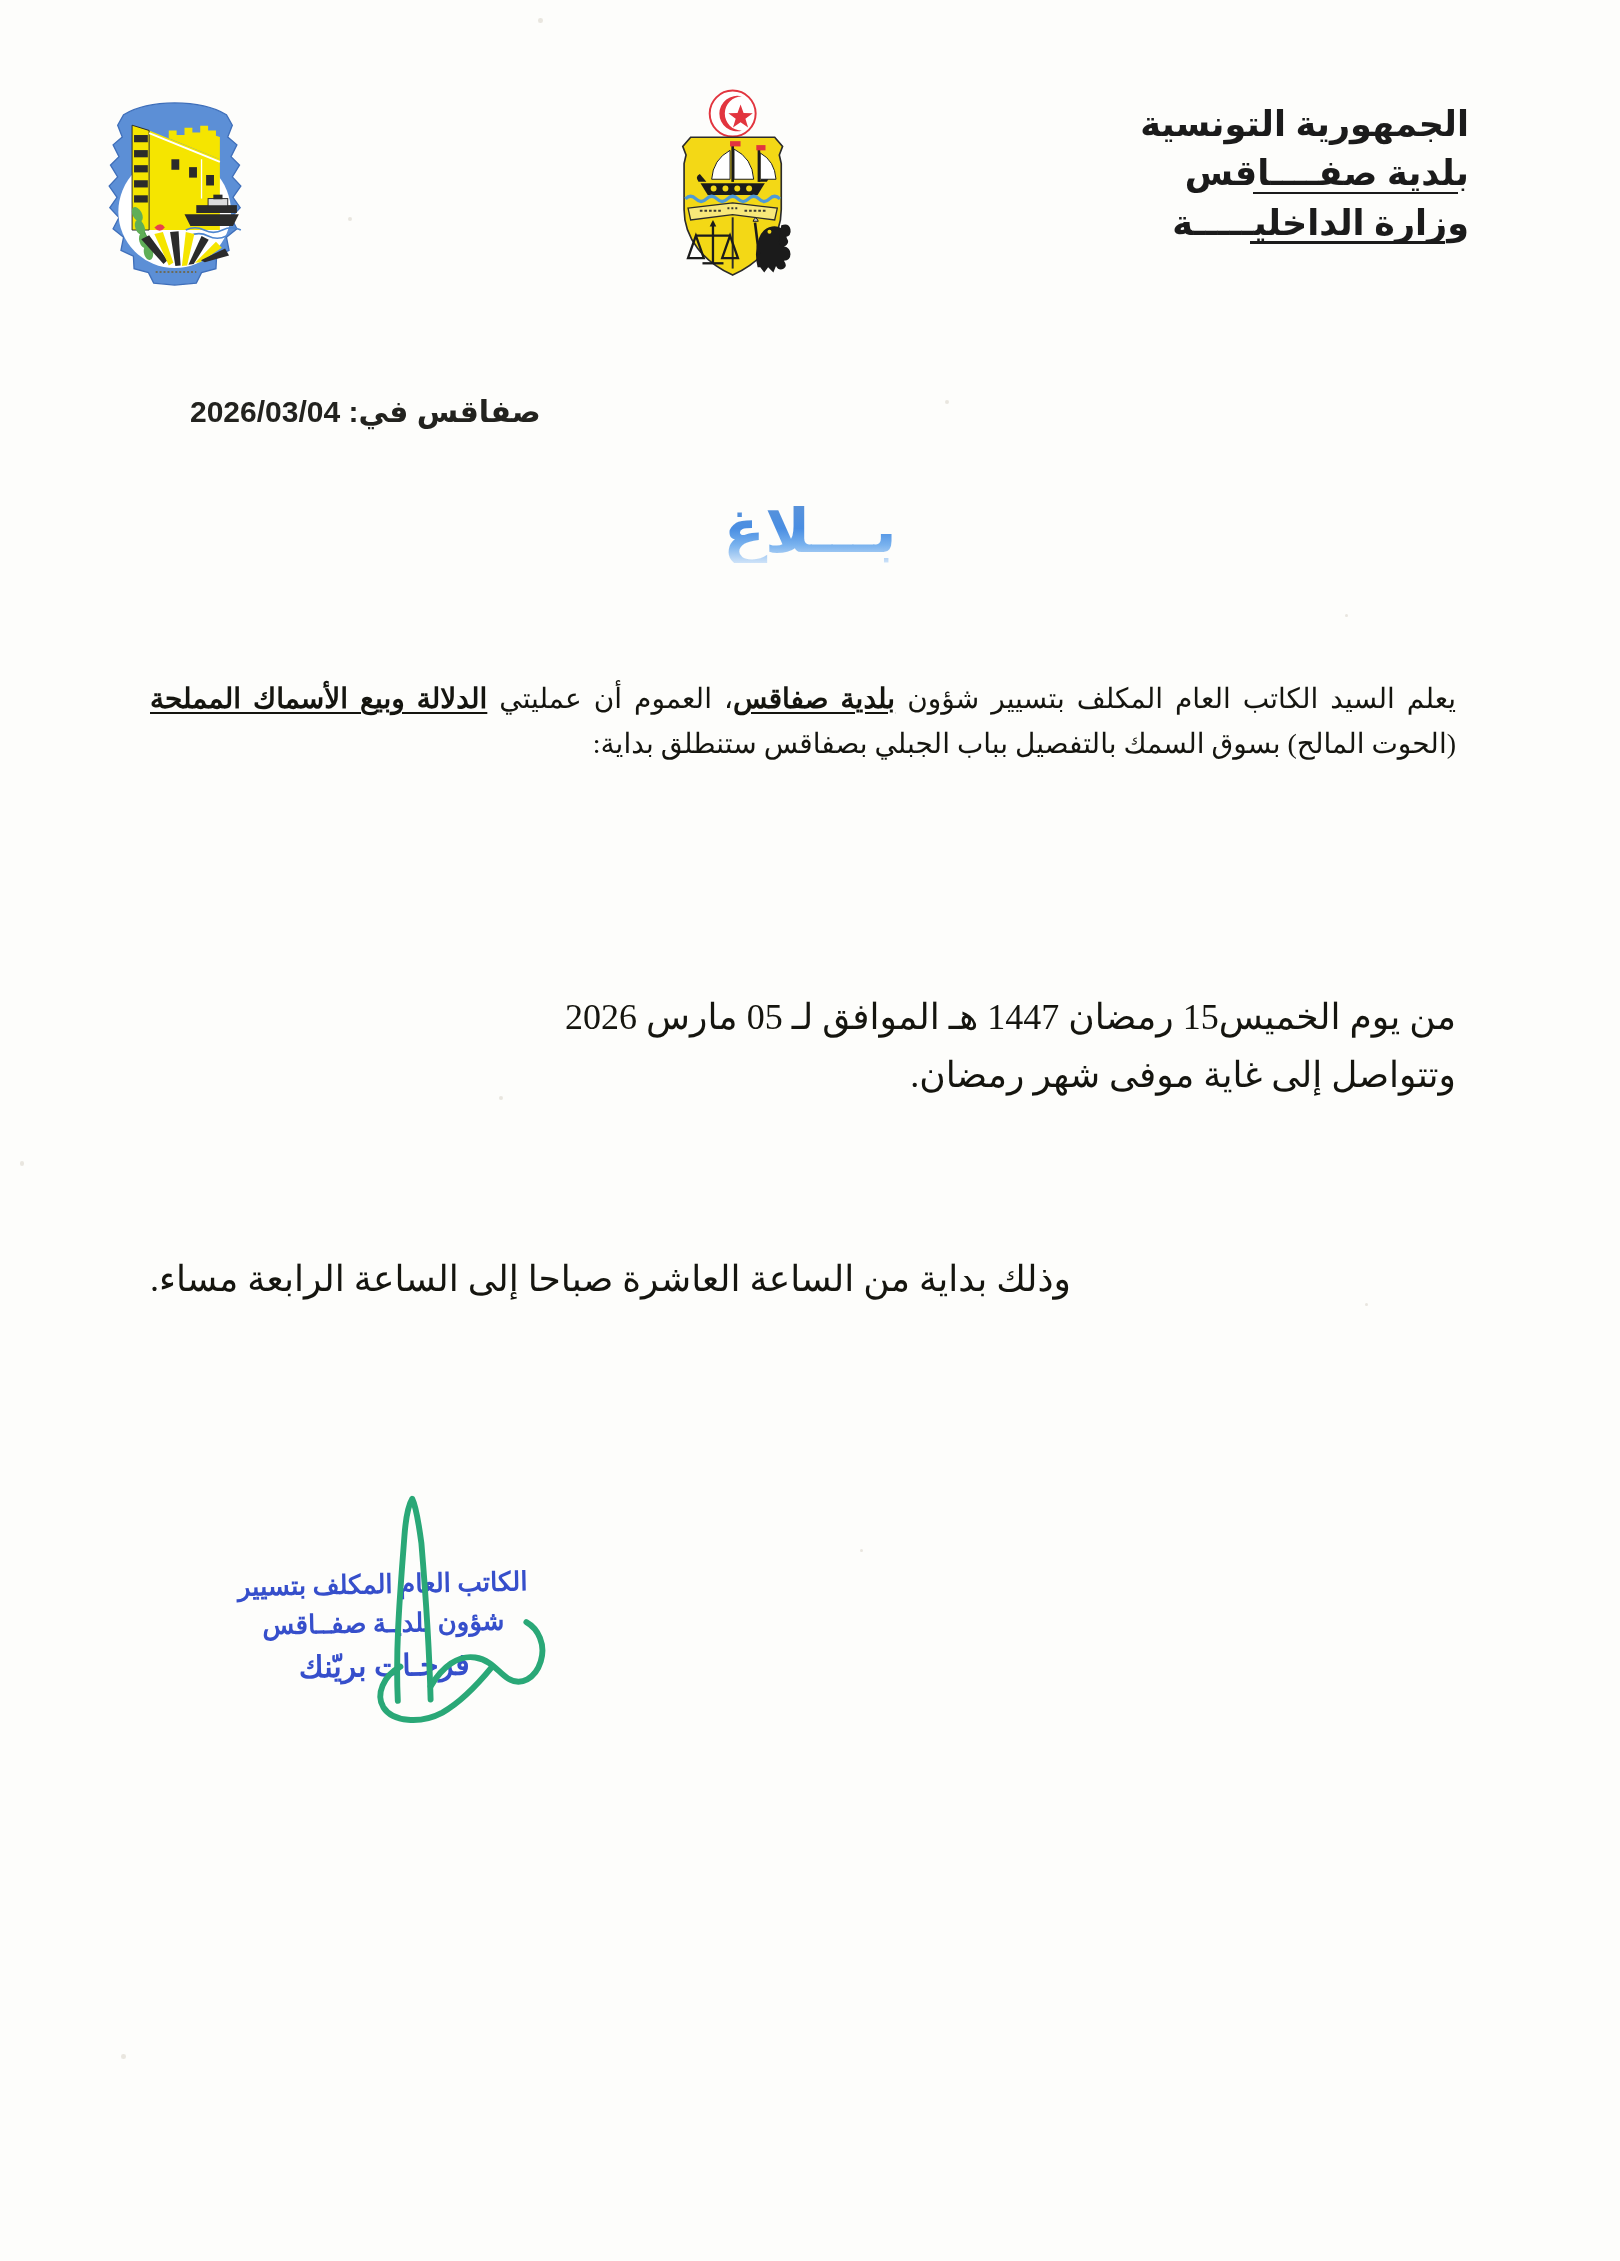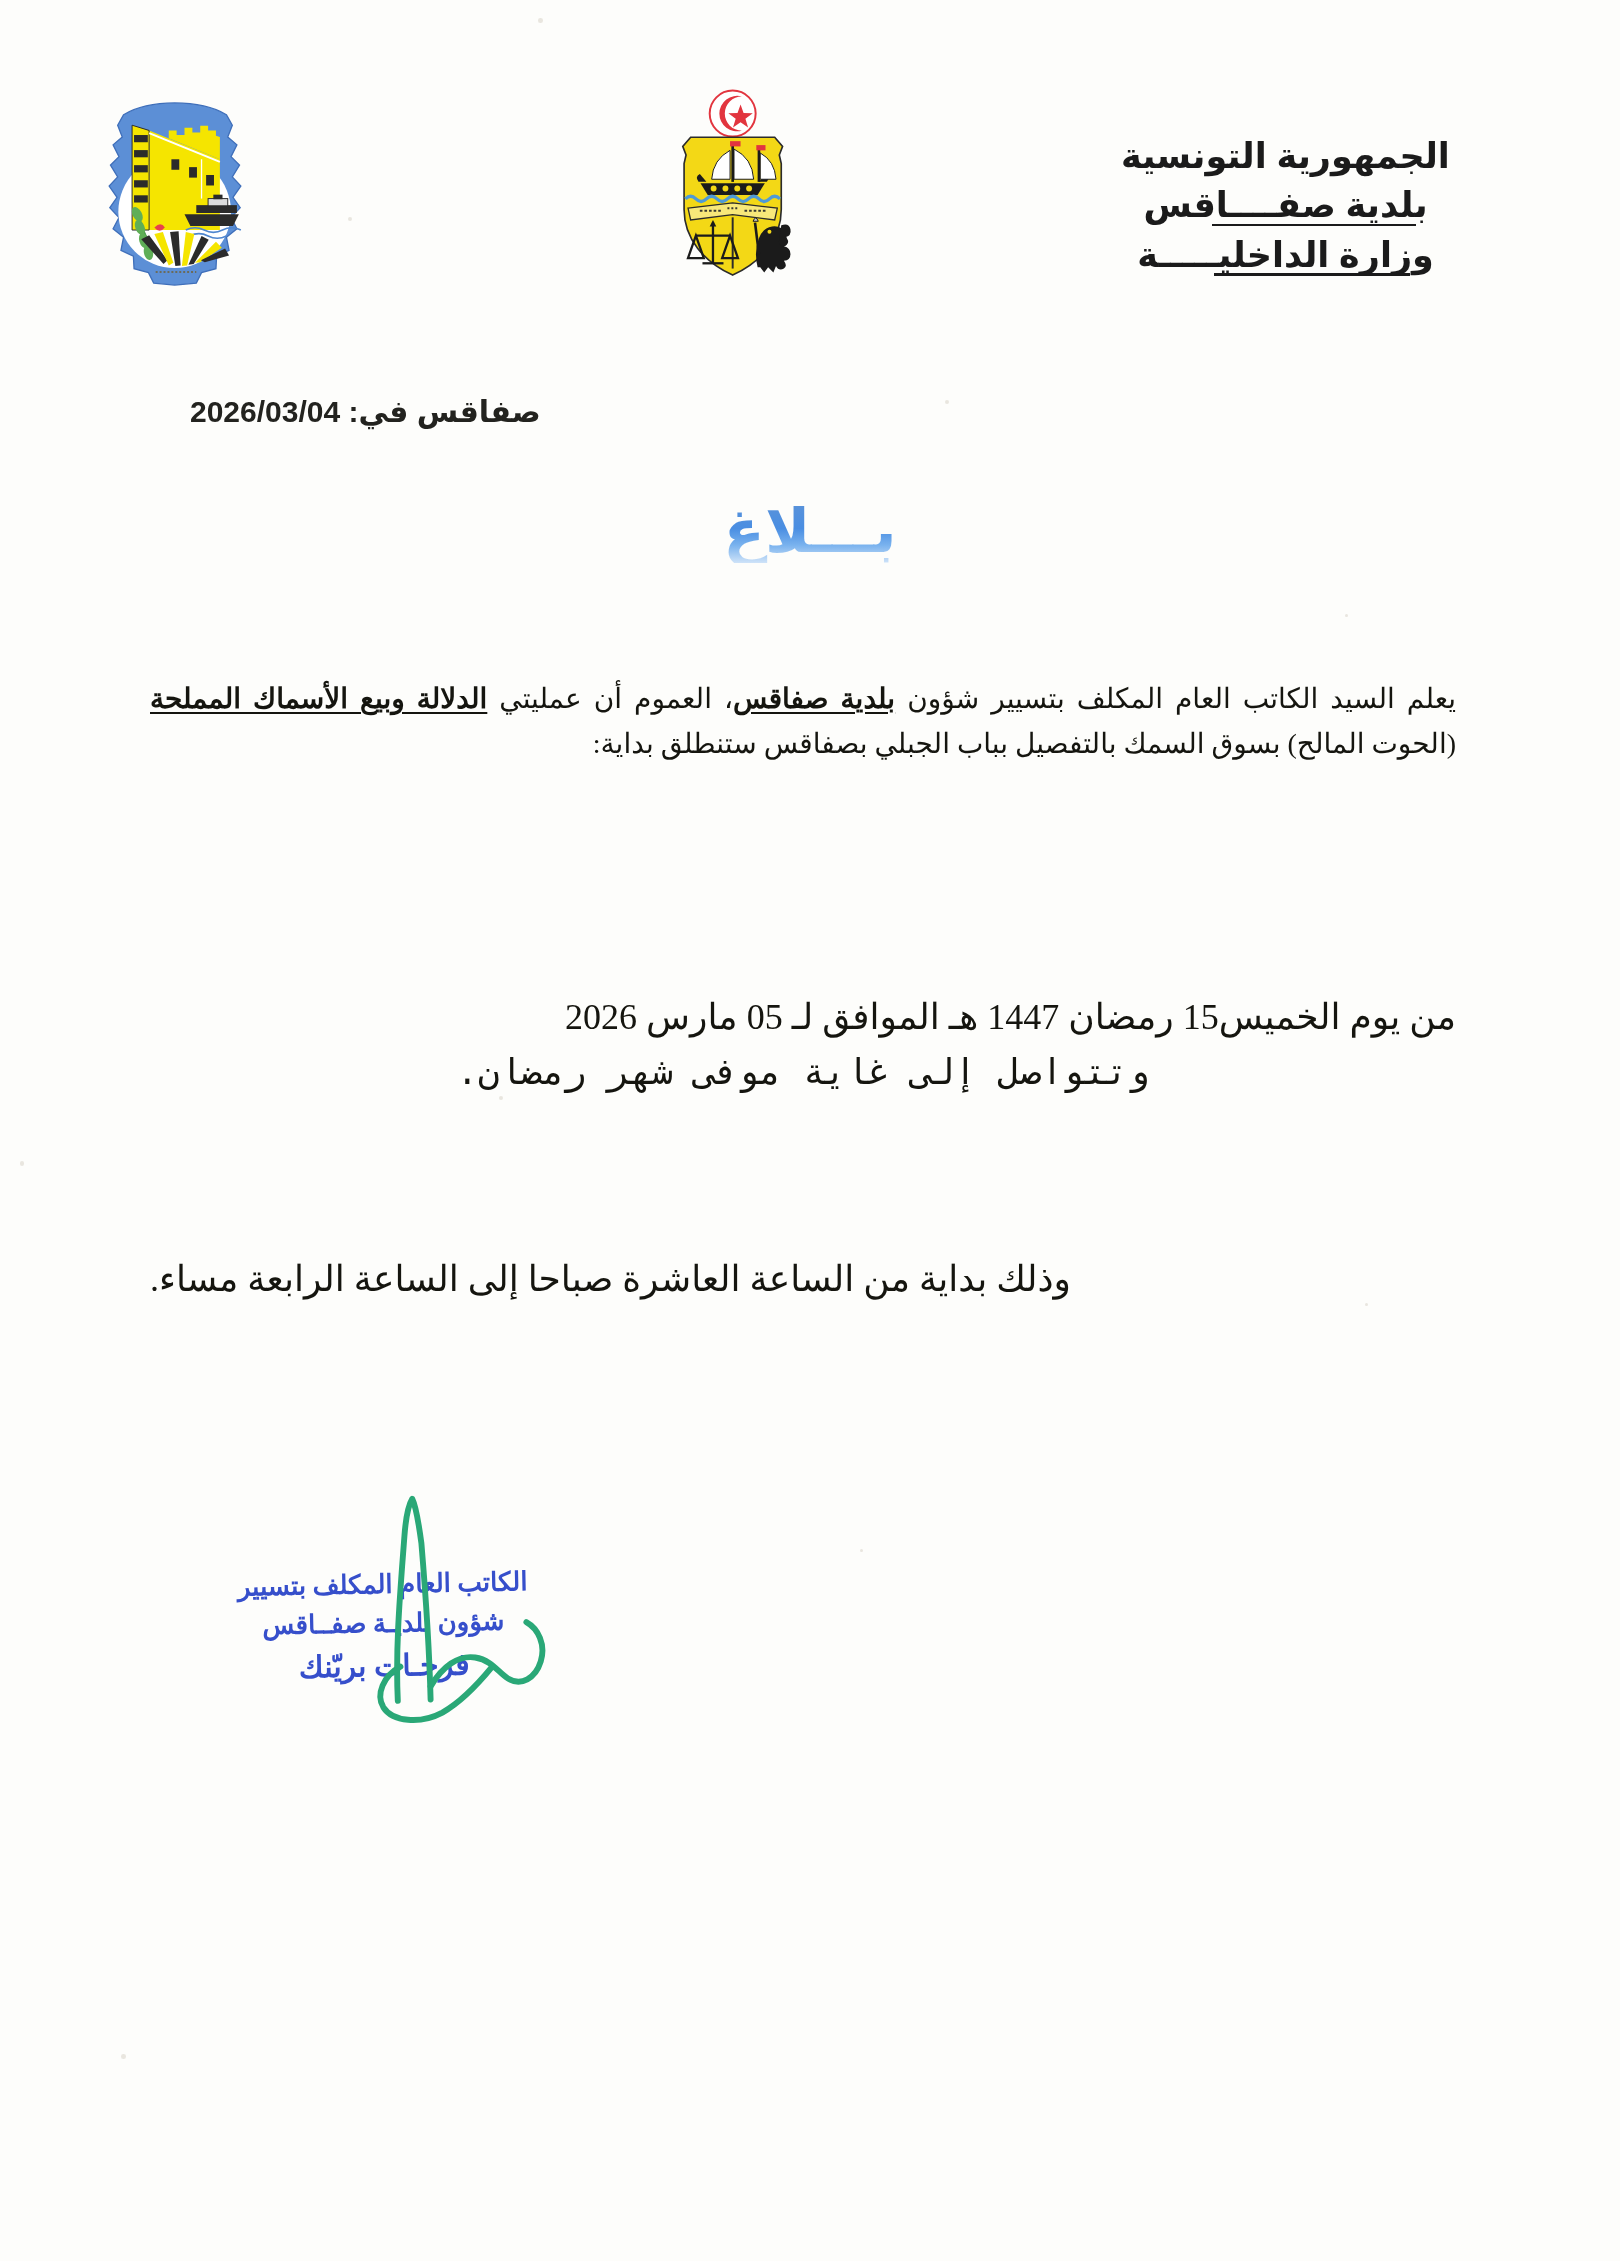--- a/index.html
+++ b/index.html
@@ -45,23 +45,22 @@
     position: absolute;
     left: 659px;
     top: 6.6px;
     width: 148px;
     height: 197px;
   }
   .header-titles {
     position: absolute;
     right: 151px;
     top: 19.7px;
-    text-align: center;
+    text-align: right;
     width: 367px;
-    margin-top: 32px;
   }
   .header-titles div {
     font-family: "Liberation Sans", "DejaVu Sans", sans-serif;
     font-weight: bold;
     font-size: 35px;
     color: #1b1b1b;
     line-height: 1.42;
     letter-spacing: 0px;
   }
   .hdr-line2 {
@@ -361,21 +360,21 @@
   </div>
 
   <div class="body-text">
     <span class="para-intro">
       <span>يعلم السيد الكاتب العام المكلف بتسيير شؤون </span><b class="u">بلدية صفاقس</b><span>، العموم أن عمليتي </span><b class="u">الدلالة وبيع الأسماك المملحة</b><span> (الحوت المالح) بسوق السمك بالتفصيل بباب الجبلي بصفاقس ستنطلق بداية:</span>
     </span>
   </div>
 
   <div class="para-dates">
     <div>من يوم الخميس15 رمضان 1447 هـ الموافق لـ 05 مارس 2026</div>
-    <div style="text-align:center;font-family:Liberation Mono, monospace;">وتتواصل إلى غاية موفى شهر رمضان.</div>
+    <div style="text-align:right;">وتتواصل إلى غاية موفى شهر رمضان.</div>
   </div>
 
   <div class="para-hours">وذلك بداية من الساعة العاشرة صباحا إلى الساعة الرابعة مساء.</div>
 
   <div class="sig-block">
 
     <div class="stamp">
       <div>الكاتب العام المكلف بتسيير</div>
       <div>شؤون بلديـة صفــاقس</div>
       <div class="nm">فرحـات بريّنك</div>

